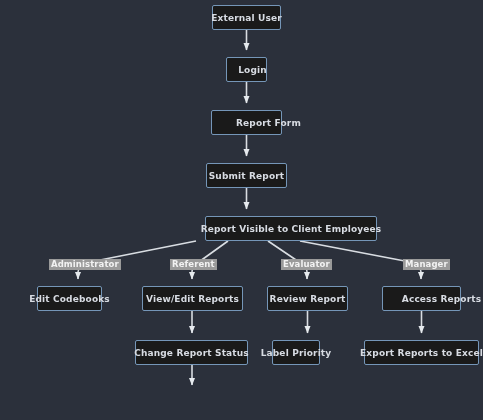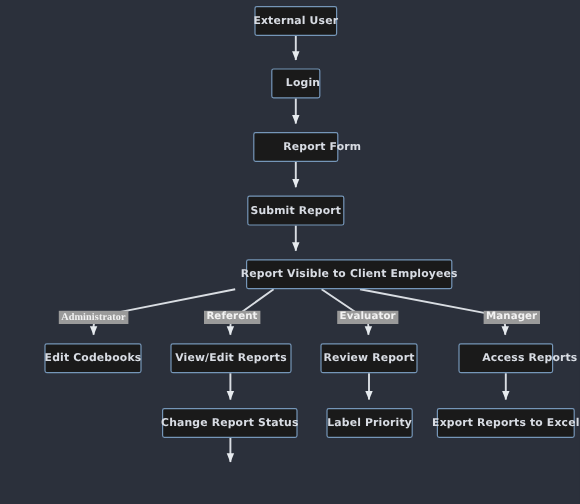--- a/index.html
+++ b/index.html
@@ -91,36 +91,36 @@
   <div class="node" style="left:212px; top:5px; width:69px; height:25px;text-align:right;">External User</div>
 
   <div class="node" style="left:226px; top:57px; width:41px; height:25px;padding-left:12px;">Login</div>
 
   <div class="node" style="left:211px; top:110px; width:71px; height:25px;padding-left:44px;">Report Form</div>
 
   <div class="node" style="left:206px; top:163px; width:81px; height:25px;">Submit Report</div>
 
   <div class="node" style="left:161px; top:216px; width:172px; height:25px;margin-left:44px;">Report Visible to Client Employees</div>
 
-  <div class="node" style="left:37px; top:286px; width:81px; height:25px;">Edit Codebooks</div>
+  <div class="node" style="left:37px; top:286px; width:65px; height:25px;">Edit Codebooks</div>
 
   <div class="node" style="left:142px; top:286px; width:101px; height:25px;">View/Edit Reports</div>
 
   <div class="node" style="left:267px; top:286px; width:81px; height:25px;">Review Report</div>
 
   <div class="node" style="left:382px; top:286px; width:79px; height:25px;padding-left:40px;">Access Reports</div>
 
   <div class="node" style="left:135px; top:340px; width:113px; height:25px;">Change Report Status</div>
 
-  <div class="node" style="left:272px; top:340px; width:72px; height:25px;">Label Priority</div>
+  <div class="node" style="left:272px; top:340px; width:48px; height:25px;">Label Priority</div>
 
   <div class="node" style="left:364px; top:340px; width:115px; height:25px;">Export Reports to Excel</div>
 
 
-  <div class="edge-label" style="left:49px; top:259px;font-family:Liberation Serif, serif;">Administrator</div>
+  <div class="edge-label" style="left:49px; top:259px;">Administrator</div>
 
   <div class="edge-label" style="left:170px; top:259px;">Referent</div>
 
   <div class="edge-label" style="left:281px; top:259px;">Evaluator</div>
 
   <div class="edge-label" style="left:403px; top:259px;">Manager</div>
 
 </div>
 
 </body></html>

